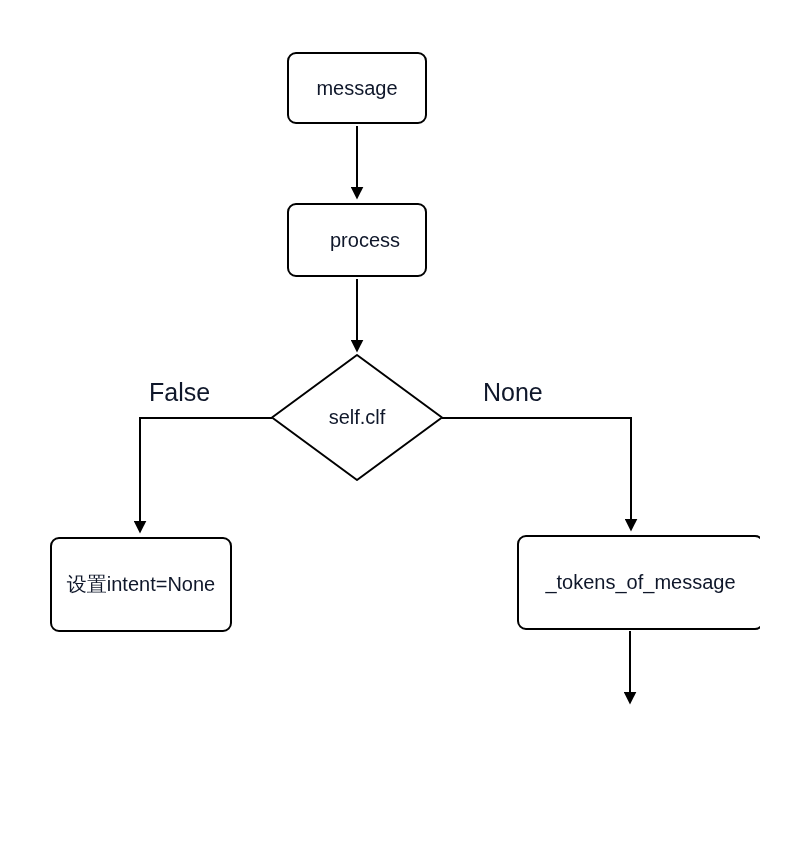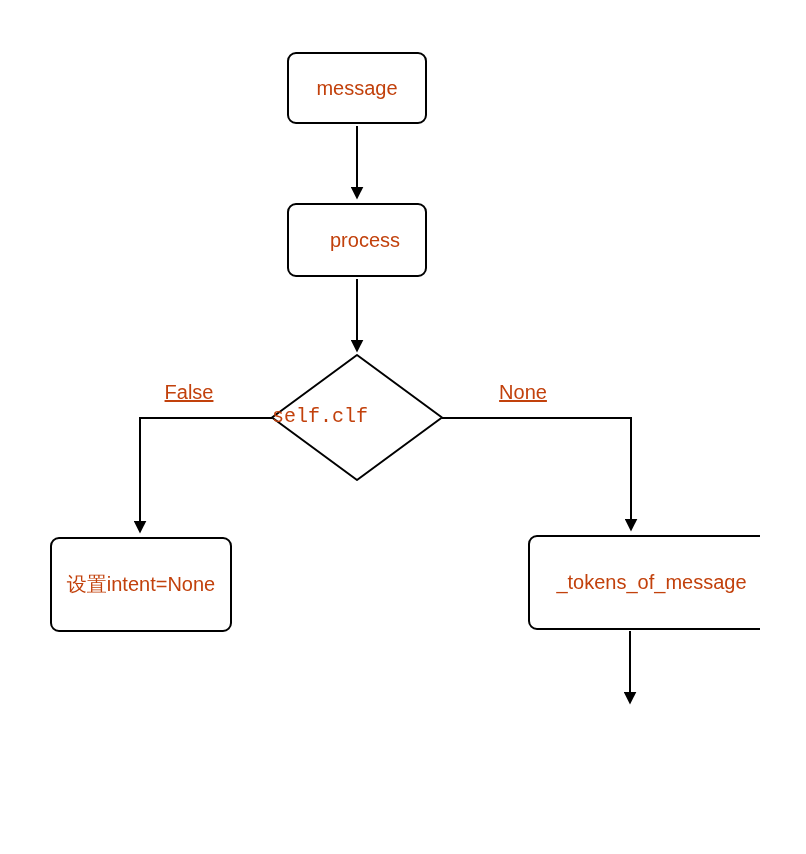--- a/index.html
+++ b/index.html
@@ -6,21 +6,21 @@
     margin: 0;
     padding: 0;
     background: #ffffff;
   }
   .canvas {
     position: relative;
     width: 760px;
     height: 854px;
     background: #ffffff;
     font-family: "Liberation Sans", sans-serif;
-    color: #c2410c;
+    color: #0f172a;
     overflow: hidden;
   }
   .edges-layer {
     position: absolute;
     left: 0;
     top: 0;
     width: 806px;
     height: 854px;
   }
   .node {
@@ -34,39 +34,37 @@
     align-items: center;
     justify-content: center;
     font-size: 20px;
     line-height: 27px;
     text-align: center;
     white-space: nowrap;
   }
   .node-message  { left: 287px; top: 52px;  width: 140px; height: 72px; }
   .node-process  { left: 287px; top: 203px; width: 140px; height: 74px; padding-left: 16px; }
   .node-set-intent { left: 50px;  top: 537px; width: 182px; height: 95px; }
-  .node-tokens   { left: 528px; top: 535px; width: 247px; height: 95px; }
+  .node-tokens   { left: 517px; top: 535px; width: 247px; height: 95px; }
   .node-compute  { left: 508px; top: 708px; width: 247px; height: 95px; }
   .diamond-label {
     position: absolute;
     left: 272px;
     top: 404px;
     width: 170px;
-    text-align: left;
+    text-align: center;
     font-size: 20px;
     line-height: 26px;
-    font-family: Liberation Mono, monospace;
   }
   .branch-label {
     position: absolute;
     width: 80px;
-    text-align: center;
-    font-size: 20px;
+    text-align: left;
+    font-size: 25px;
     line-height: 24px;
-    text-decoration: underline;
   }
   .branch-label-false { left: 149px; top: 380px; }
   .branch-label-true  { left: 483px; top: 380px; }
 </style>
 </head>
 <body>
 
 <div class="canvas">
 
   <svg class="edges-layer" width="806" height="854" viewBox="0 0 806 854" xmlns="http://www.w3.org/2000/svg">

